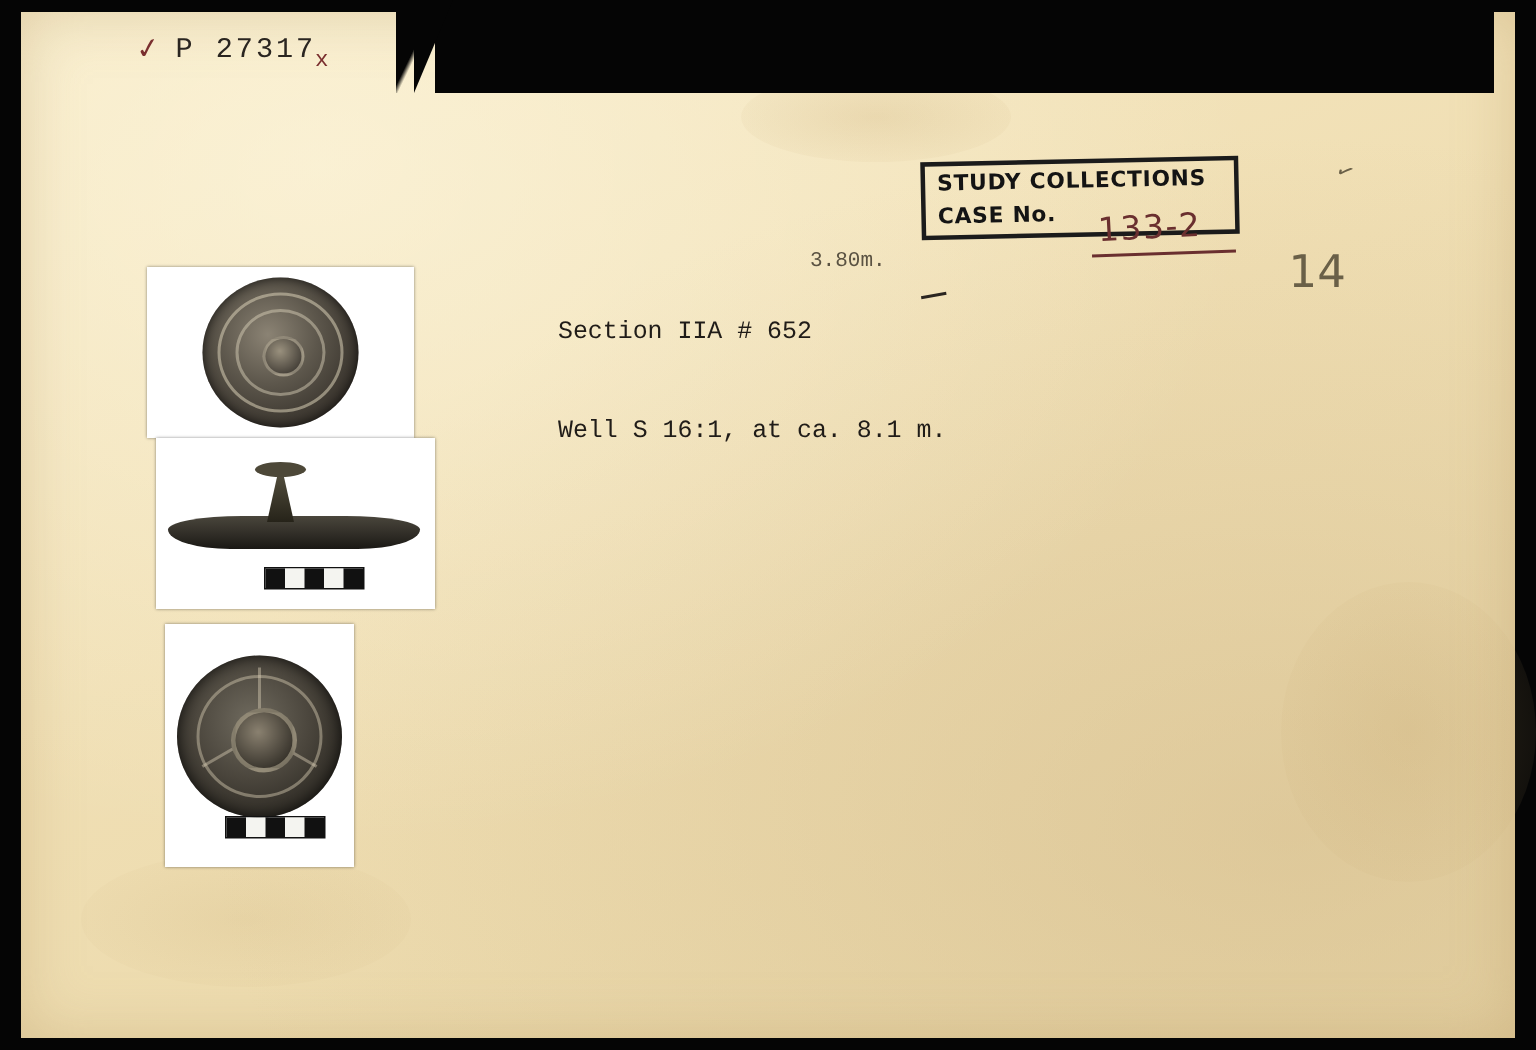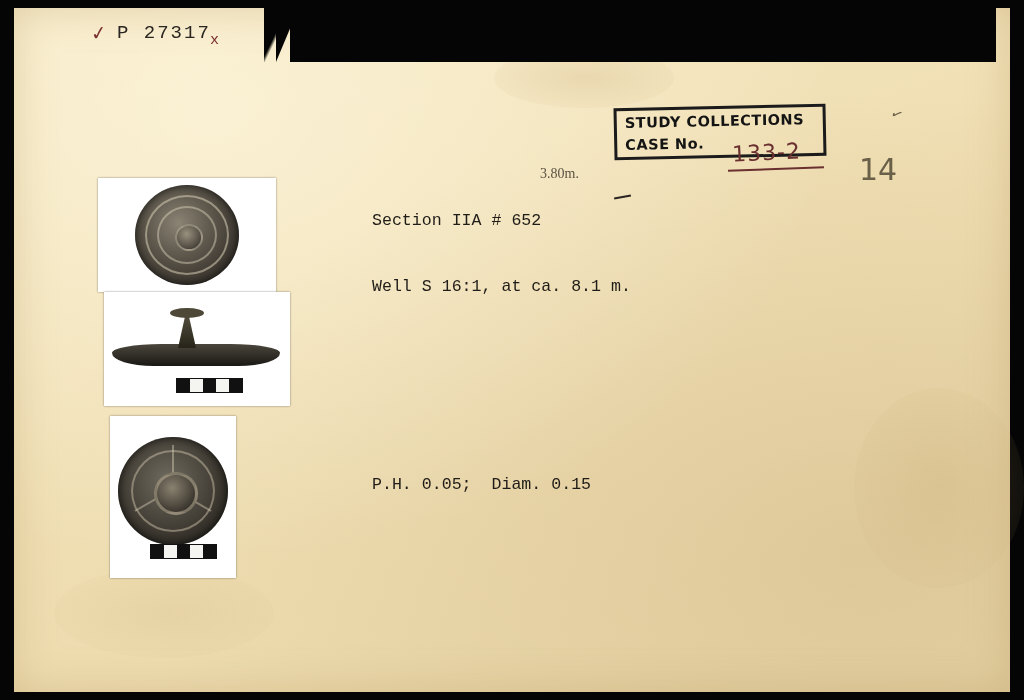--- a/index.html
+++ b/index.html
@@ -137,21 +137,21 @@
     left: 714px;
     top: 160px;
     width: 96px;
     height: 2px;
     background: #6a2f2f;
     transform: rotate(-2deg);
   }
   #corner-num {
     position: absolute;
     left: 845px;
-    top: 144px;
+    top: 156px;
     font-family: "DejaVu Sans", sans-serif;
     font-size: 30px;
     color: #6a6048;
   }
   #corner-tick {
     position: absolute;
     left: 878px;
     top: 96px;
     font-size: 16px;
     color: #6a6048;
@@ -173,21 +173,21 @@
   .tblock { margin-bottom: 0px; margin-left: 36px; }
   .gap-sm { height: 12px; }
   .gap-md { height: 22px; }
   .gap-lg { height: 30px; }
 
   
   #pencil-380 {
     position: absolute;
     left: 526px;
     top: 158px;
-    font-family: Liberation Serif, serif;
+    font-family: Liberation Mono, monospace;
     font-size: 14px;
     color: #5a5242;
   }
   #strike-7 {
     position: absolute;
     left: 600px;
     top: 188px;
     width: 17px;
     height: 2px;
     background: #2a2520;
@@ -373,21 +373,20 @@
     <div id="case-no">133-2</div>
     <div id="case-underline"></div>
     <div id="corner-num">14</div>
     <div id="corner-tick">✓</div>
 
     <div id="typed">
       <div class="tblock">Section IIA # 652</div>
       <div class="tblock">Well S 16:1, at ca. 8.1 m.</div>
       <div class="gap-md"></div>
       <div class="gap-md"></div>
-      <div class="tblock">P.H. 0.05;  Diam. 0.15</div>
       <div class="gap-lg"></div>
       <div class="gap-sm"></div>
       
       
       
       
       
       
       
       

